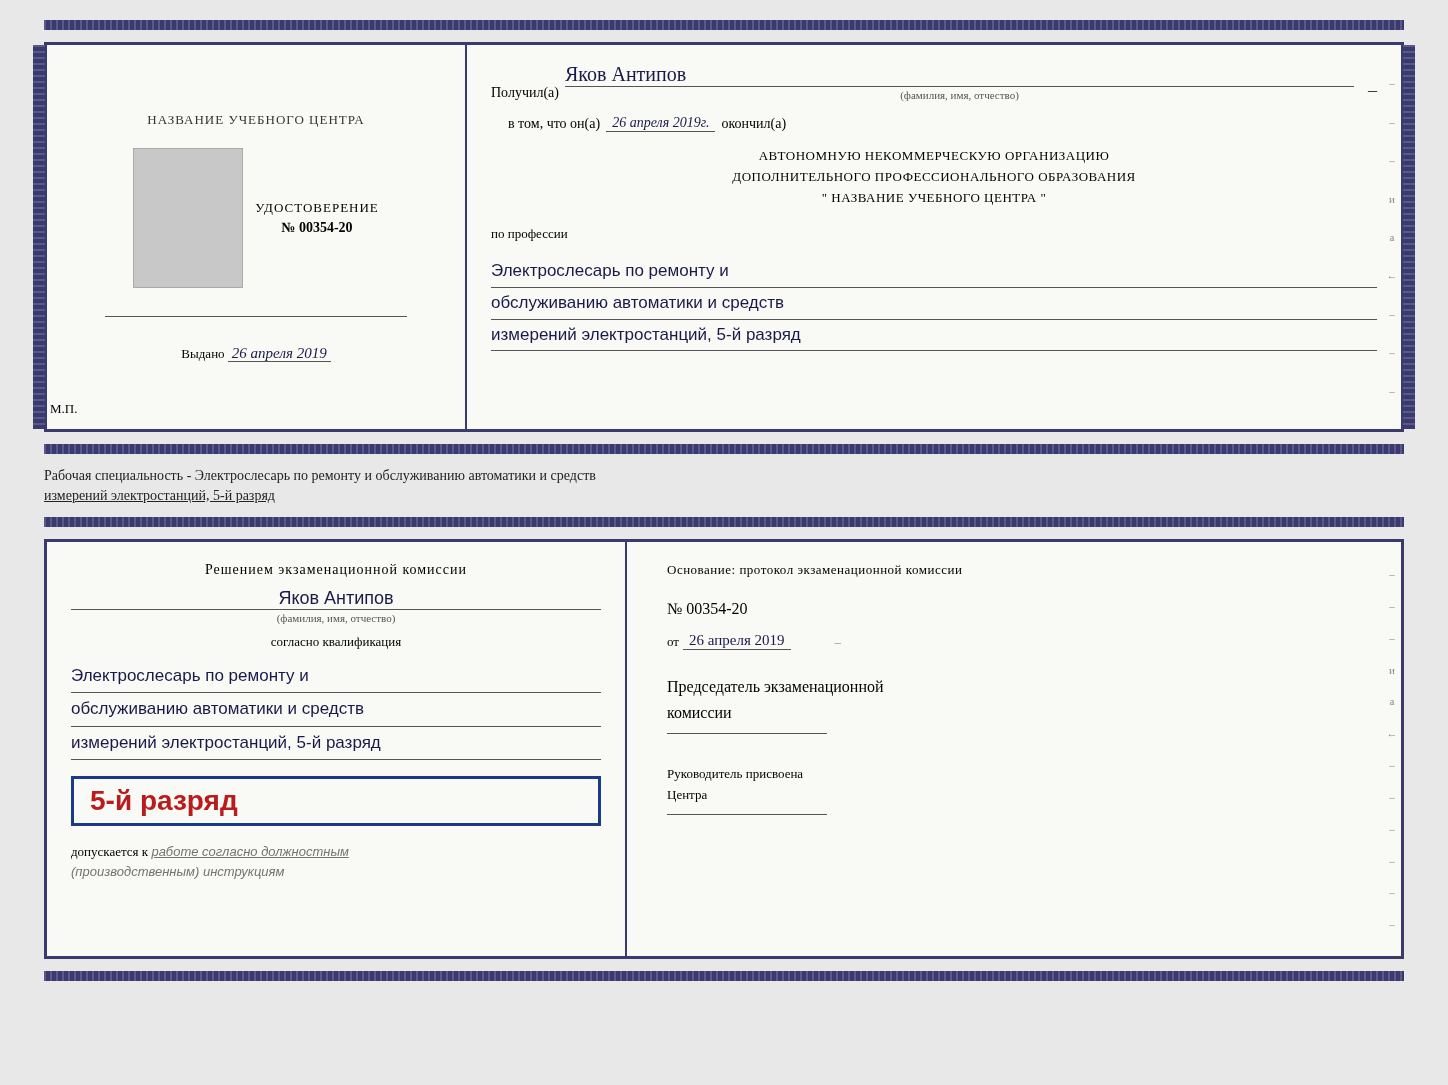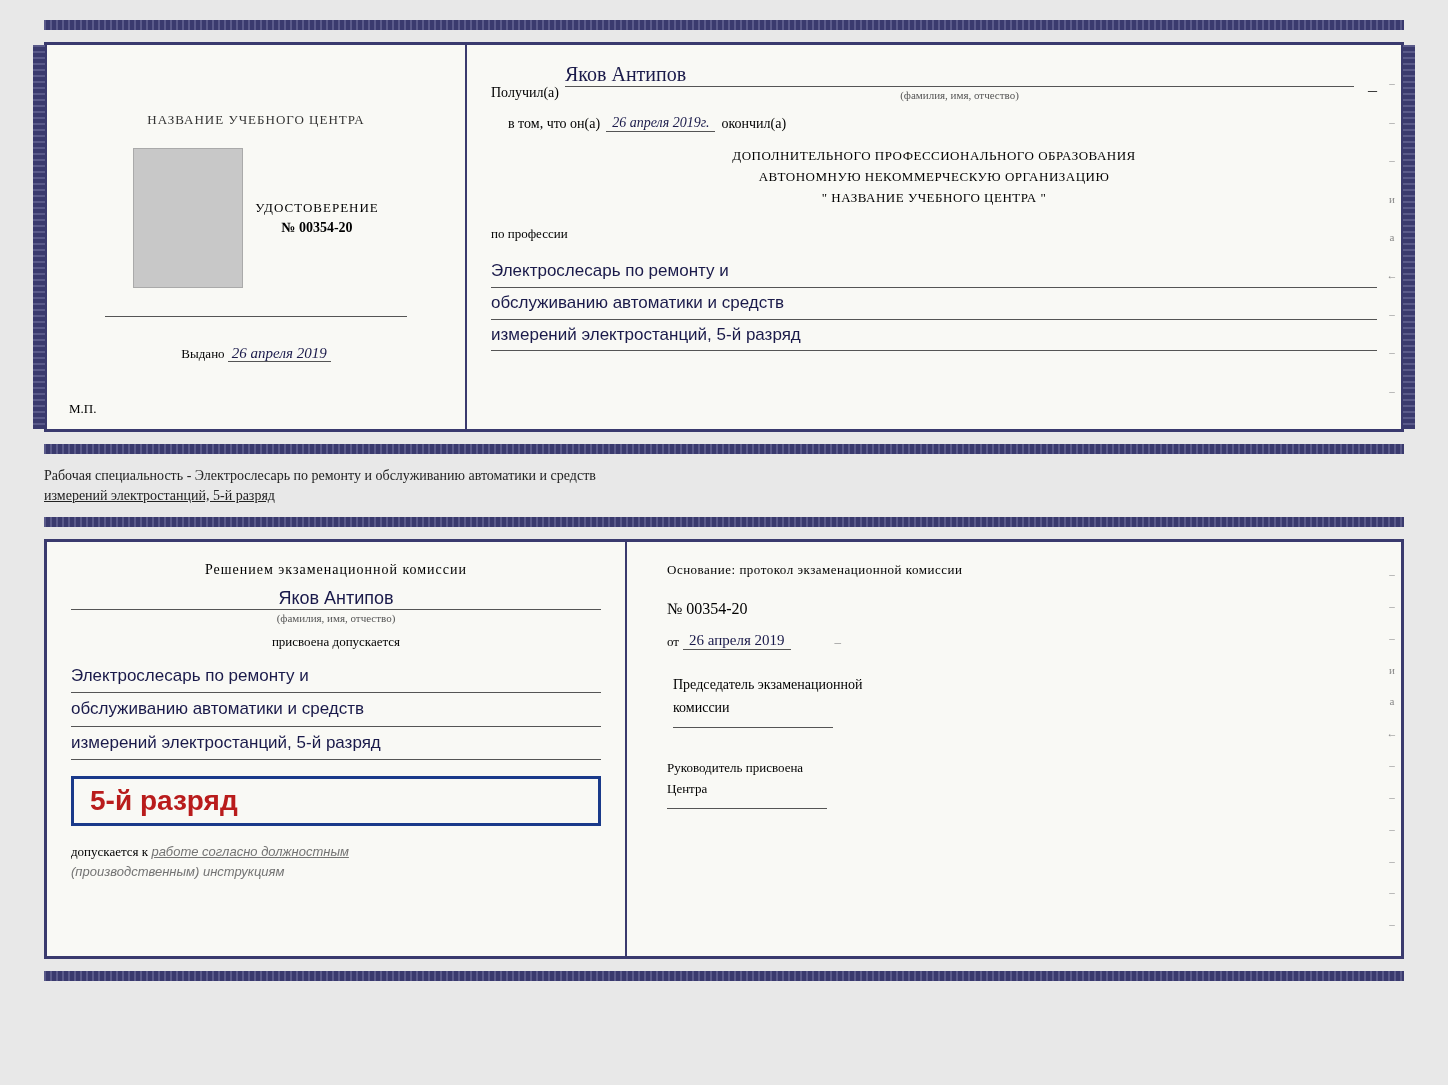--- a/index.html
+++ b/index.html
@@ -70,21 +70,21 @@
     }
 
     .vydano-block {
       text-align: center;
       font-size: 13px;
     }
 
     .mp-label {
       position: absolute;
       bottom: 12px;
-      left: 22px;
+      left: 3px;
       font-size: 13px;
     }
 
     .doc-right {
       flex: 1;
       padding: 18px 24px;
       display: flex;
       flex-direction: column;
       gap: 14px;
       position: relative;
@@ -297,24 +297,23 @@
     }
 
     .ot-block {
       font-size: 13px;
       display: flex;
       align-items: flex-end;
       gap: 4px;
     }
 
     .predsedatel-block {
-      font-size: 14px;
+      font-size: 16px;
       line-height: 1.6;
       margin-top: 10px;
-      margin-left: 6px;
     }
 
     .signature-line {
       border-bottom: 1px solid #555;
       width: 160px;
       display: block;
       margin-top: 8px;
     }
 
     .rukovoditel-block {
@@ -429,22 +428,22 @@
       <span style="font-size:18px;color:#333;margin-left:8px;">–</span>
     </div>
 
     <div class="vtom-line">
       <span class="vtom-label">в том, что он(а)</span>
       <span class="handwritten-date" style="font-family:'Comic Sans MS',cursive;font-style:italic;font-size:14px;color:#1a1a4a;border-bottom:1px solid #555;padding:0 6px;">26 апреля 2019г.</span>
       <span class="okoncil-label">окончил(а)</span>
     </div>
 
     <div class="org-block">
+      <div class="center">АВТОНОМНУЮ НЕКОММЕРЧЕСКУЮ ОРГАНИЗАЦИЮ</div>
       <div class="center">ДОПОЛНИТЕЛЬНОГО ПРОФЕССИОНАЛЬНОГО ОБРАЗОВАНИЯ</div>
-      <div class="center">АВТОНОМНУЮ НЕКОММЕРЧЕСКУЮ ОРГАНИЗАЦИЮ</div>
       <div class="name-center">" НАЗВАНИЕ УЧЕБНОГО ЦЕНТРА "</div>
     </div>
 
     <div class="po-professii">по профессии</div>
 
     <div class="handwritten-profession">
       <span class="profession-line">Электрослесарь по ремонту и</span>
       <span class="profession-line">обслуживанию автоматики и средств</span>
       <span class="profession-line">измерений электростанций, 5-й разряд</span>
     </div>
@@ -473,21 +472,21 @@
 <div class="document-bottom">
 
   <div class="bot-left">
     <div class="resheniem-title">Решением экзаменационной комиссии</div>
 
     <div style="text-align:center;">
       <div class="bot-handwritten-name">Яков Антипов</div>
       <div class="bot-fio-hint">(фамилия, имя, отчество)</div>
     </div>
 
-    <div class="prisvoena-label">присвоена допускается</div>
+    <div class="prisvoena-label">согласно квалификация</div>
 
     <div class="bot-profession-hw">
       <span class="bot-profession-line">Электрослесарь по ремонту и</span>
       <span class="bot-profession-line">обслуживанию автоматики и средств</span>
       <span class="bot-profession-line">измерений электростанций, 5-й разряд</span>
     </div>
 
     <div class="razryad-badge">
       <span class="razryad-text">5-й разряд</span>
     </div>

